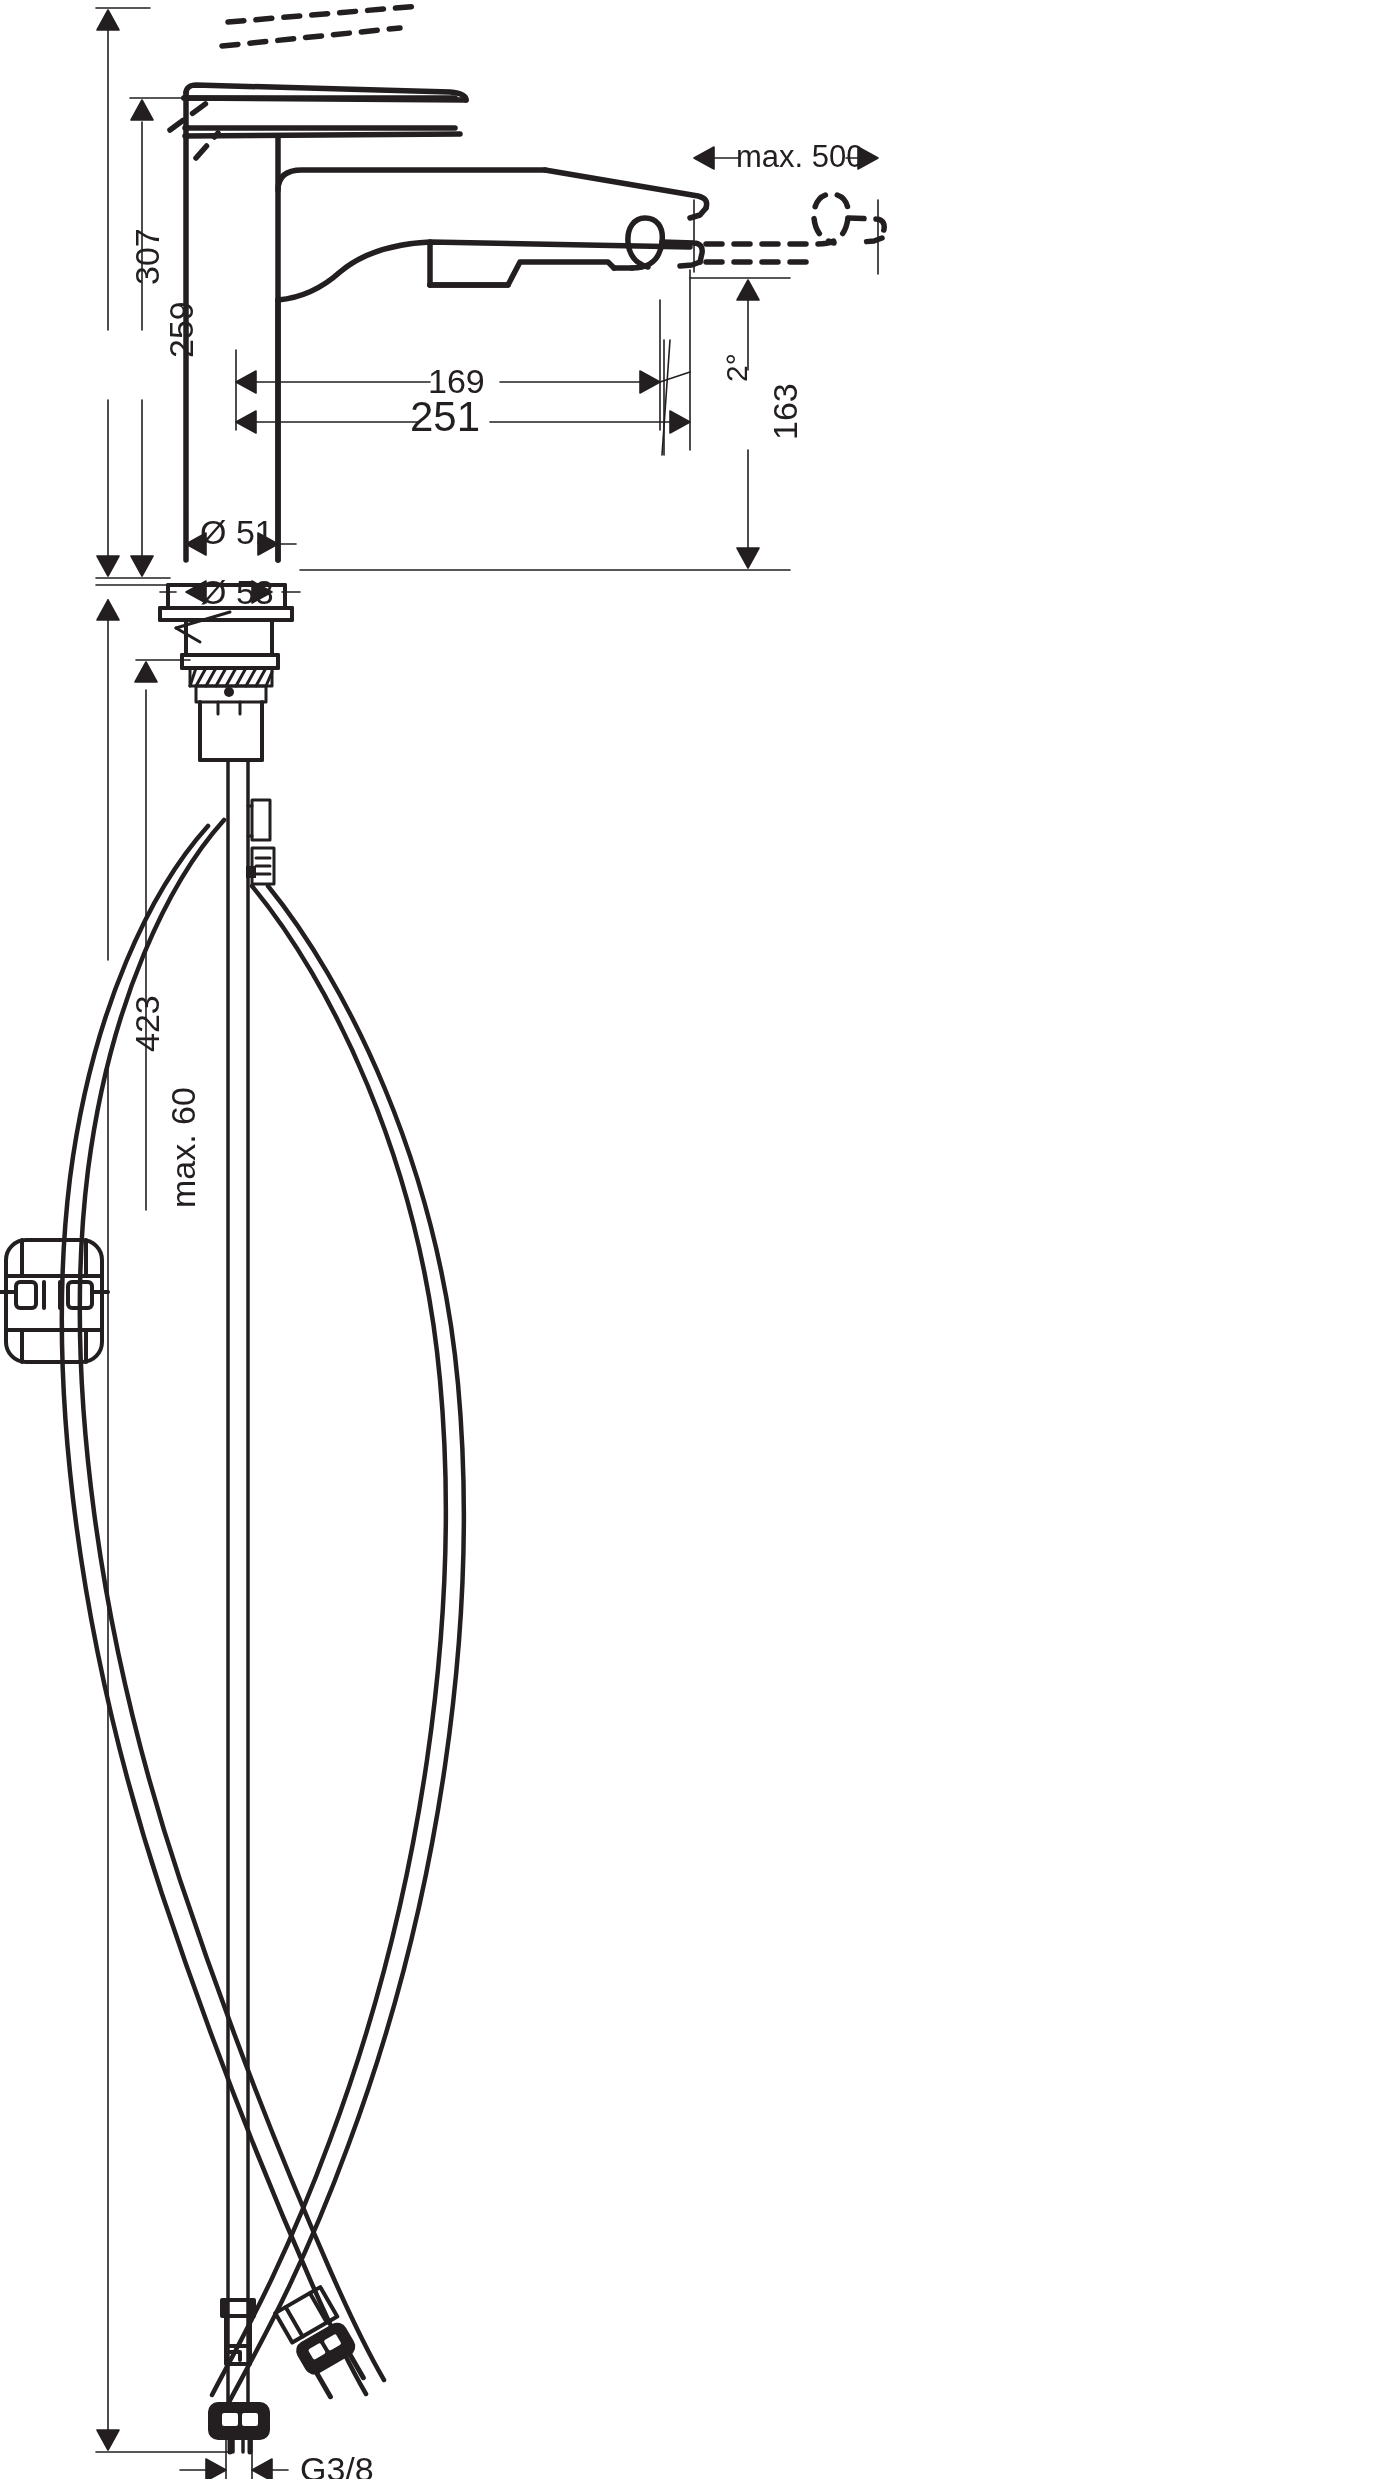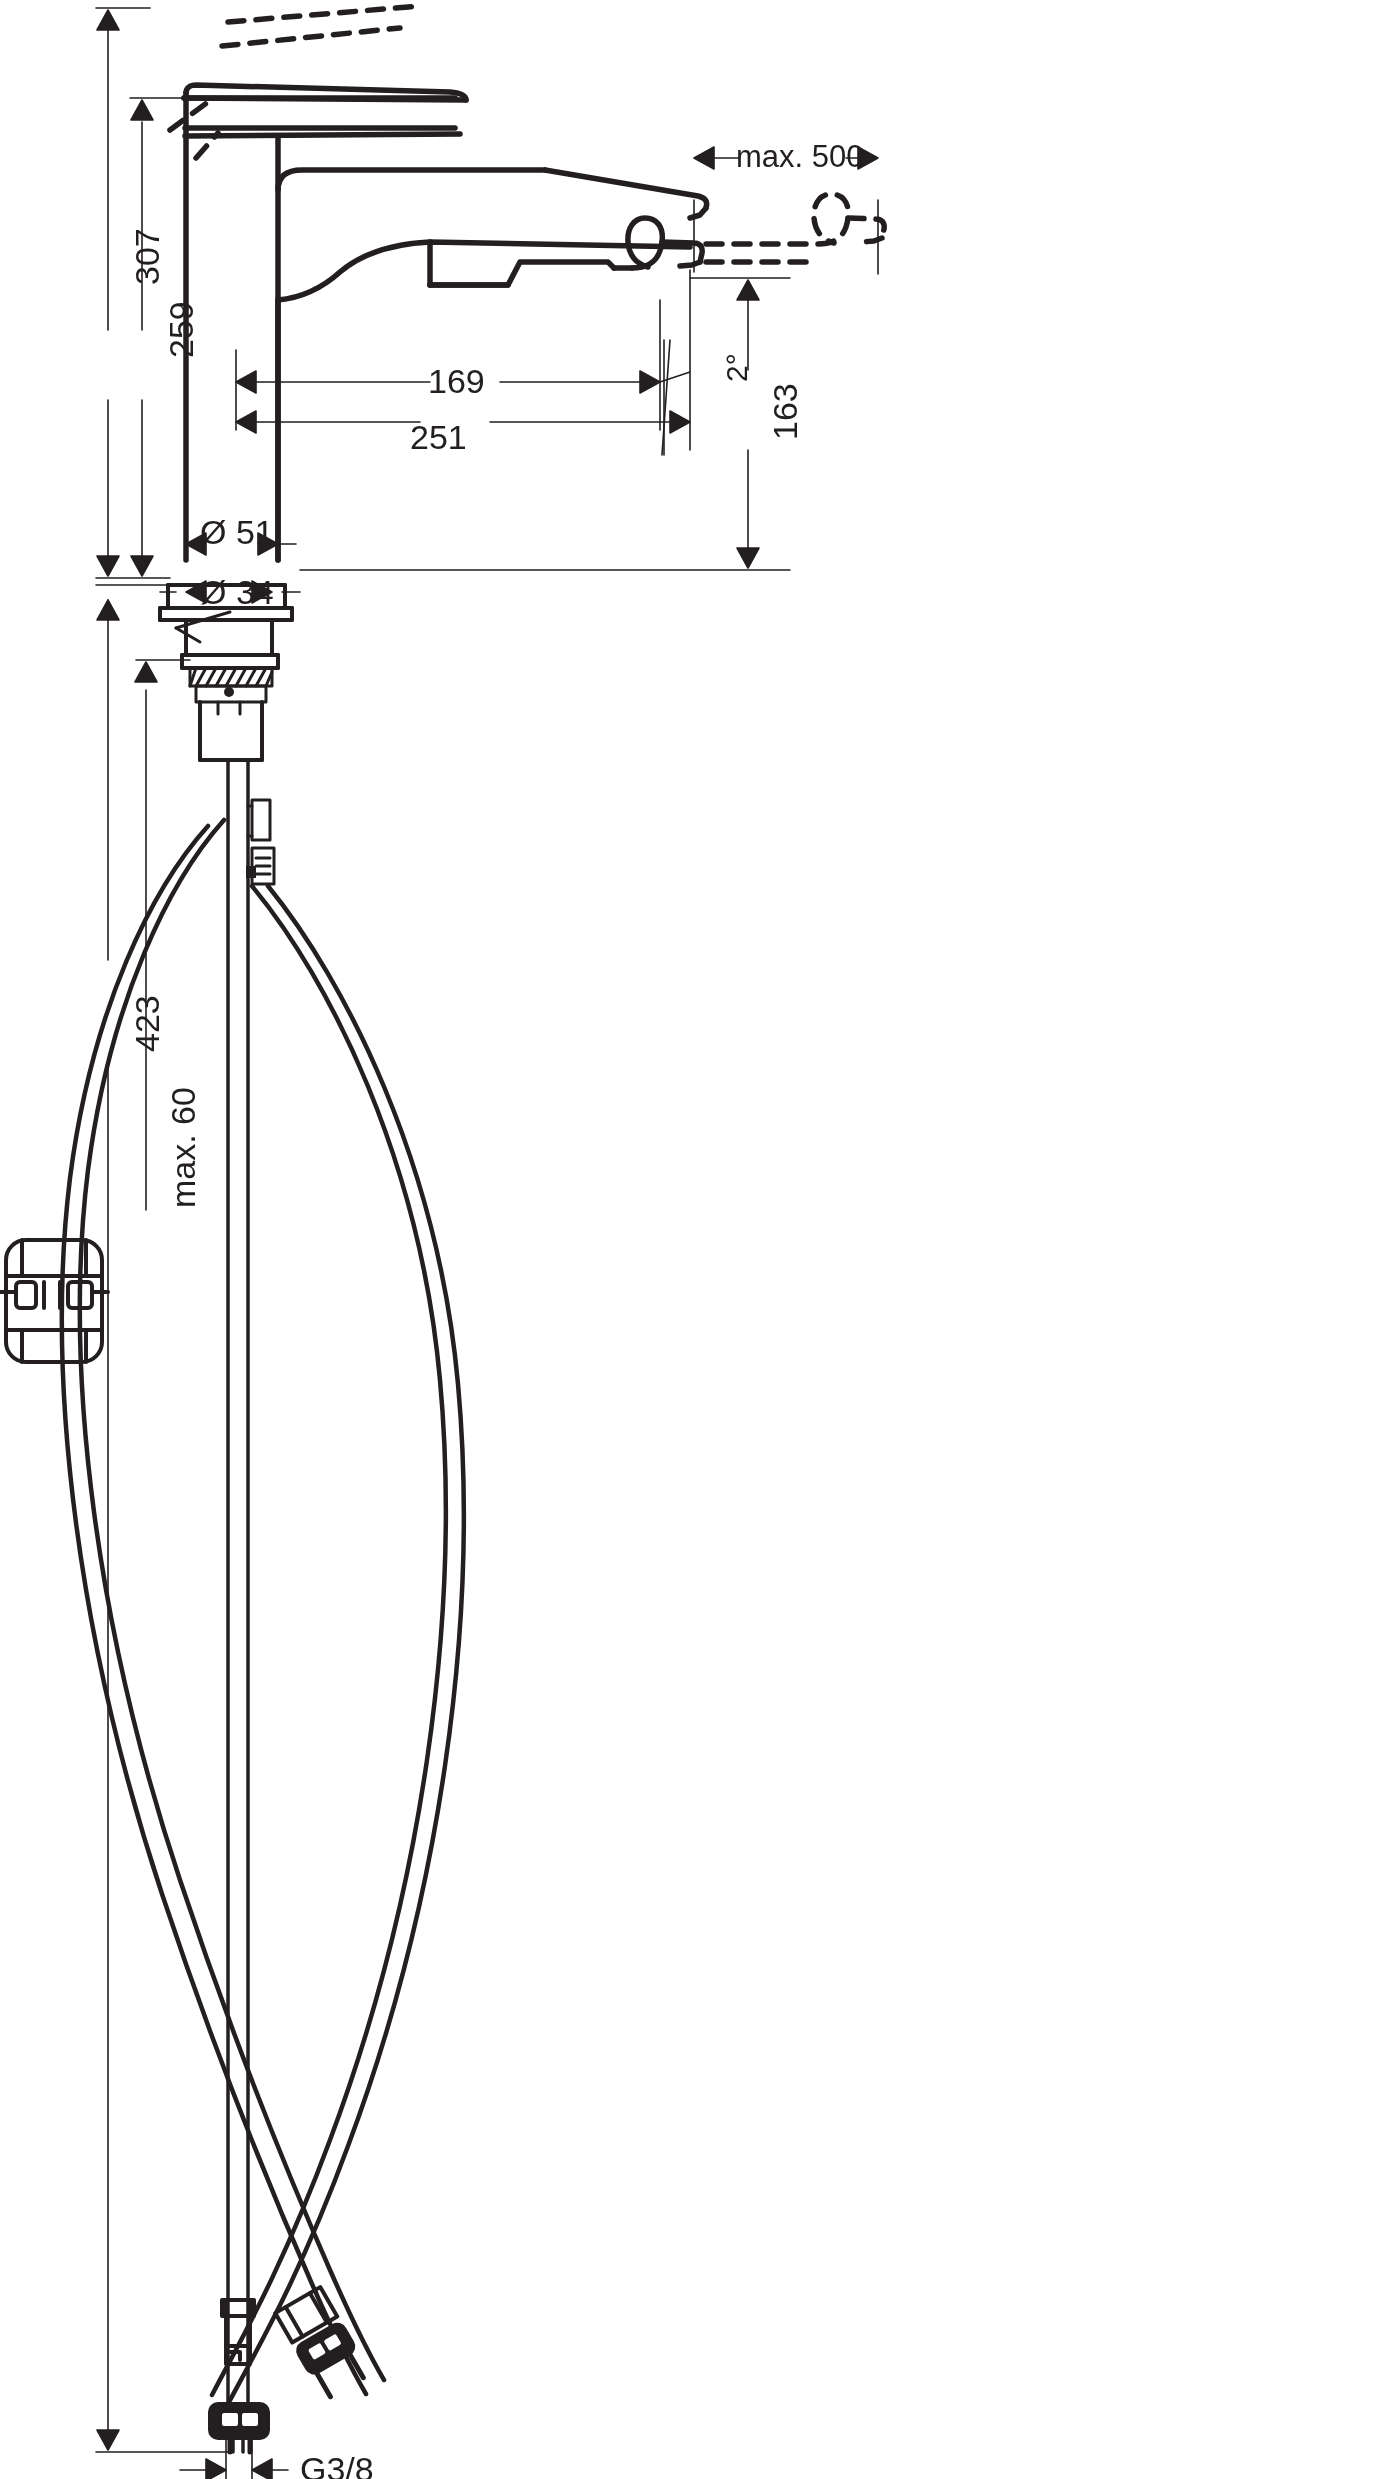--- a/index.html
+++ b/index.html
@@ -271,29 +271,29 @@
     </g>
   </g>
 </svg>
 
 <div class="lbl rot" style="left:130px;top:285px;font-size:34px;">307</div>
 
 <div class="lbl rot" style="left:164px;top:358px;font-size:34px;">259</div>
 
 <div class="lbl" style="left:428px;top:364px;font-size:34px;">169</div>
 
-<div class="lbl" style="left:410px;top:420px;font-size:34px;">251</div>
+<div class="lbl" style="left:410px;top:396px;font-size:42px;">251</div>
 
 <div class="lbl rot" style="left:768px;top:440px;font-size:34px;">163</div>
 
 <div class="lbl rot" style="left:722px;top:382px;font-size:30px;">2°</div>
 
 <div class="lbl" style="left:200px;top:515px;font-size:34px;">Ø 51</div>
 
-<div class="lbl" style="left:200px;top:575px;font-size:34px;">Ø 34</div>
+<div class="lbl" style="left:200px;top:575px;font-size:34px;">Ø 53</div>
 
 <div class="lbl rot" style="left:166px;top:1208px;font-size:34px;">max. 60</div>
 
 <div class="lbl" style="left:736px;top:141px;font-size:31px;">max. 500</div>
 
 <div class="lbl rot" style="left:130px;top:1052px;font-size:34px;">423</div>
 
 <div class="lbl" style="left:300px;top:2452px;font-size:34px;">G3/8</div>
 
 </div>

